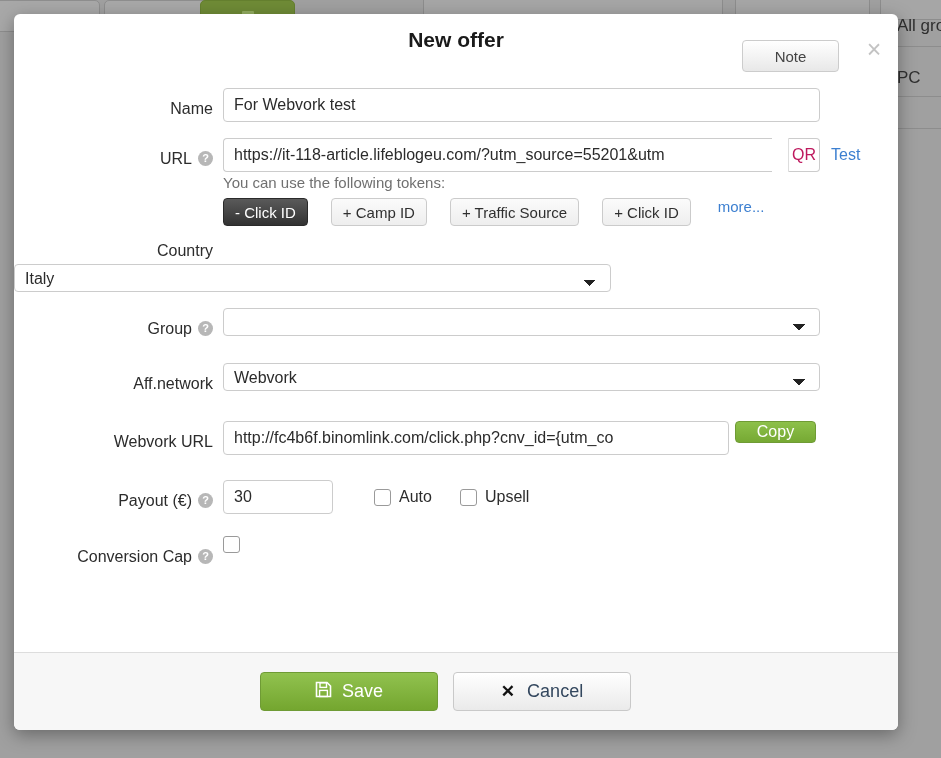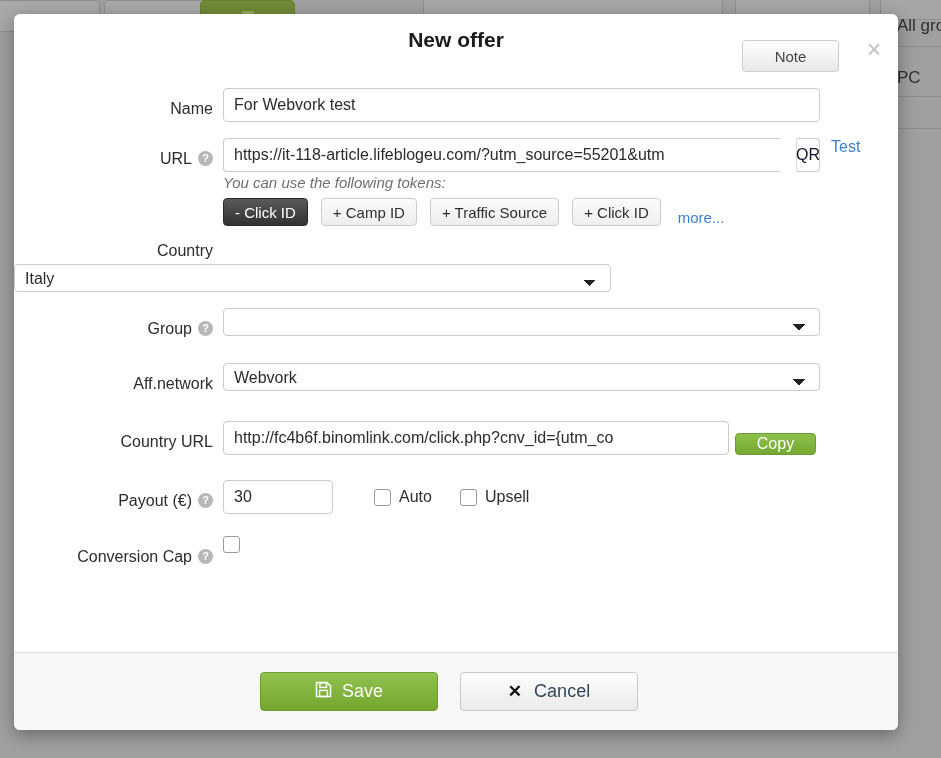--- a/index.html
+++ b/index.html
@@ -187,53 +187,52 @@
     width: 597px;
   }
   .input-group input.txt {
     flex: 1 1 auto;
     border-right: none;
     border-radius: 4px 0 0 4px;
     min-width: 0;
   }
   .qr-addon {
     flex: none;
-    width: 24px;
+    width: 32px;
     border: 1px solid #cccccc;
     border-left: 1px solid #dddddd;
     border-radius: 0 4px 4px 0;
     background: #ffffff;
-    color: #0f172a;
+    color: #be185d;
     font-size: 16px;
     display: flex;
     align-items: center;
     justify-content: center;
     cursor: pointer;
     margin-left: 16px;
   }
   .test-link {
     margin-left: 11px;
     color: #3c7fd0;
     font-size: 16px;
     text-decoration: none;
     cursor: pointer;
     white-space: nowrap;
   }
 
   
   .tokens-hint {
-    font-style: italic;
     font-size: 15px;
     color: #707070;
     margin: 2px 0 7px 0;
   }
   .token-row {
     display: flex;
-    align-items: flex-end;
-    gap: 13px;
+    align-items: flex-start;
+    gap: 23px;
   }
   .token-btn {
     height: 28px;
     padding: 0 11px;
     border-radius: 4px;
     font-family: "Liberation Sans", sans-serif;
     font-size: 15px;
     cursor: pointer;
     border: 1px solid #cbcbcb;
     background: linear-gradient(to bottom, #fbfbfb 0%, #eeeeee 100%);
@@ -273,21 +272,21 @@
     width: 117px;
     height: 34px;
     background-position:
       calc(100% - 17px) 14px,
       calc(100% - 11px) 14px;
     padding-right: 28px;
     text-align: left;
   }
 
   
-  .postback-group { display: flex; align-items: flex-end; }
+  .postback-group { display: flex; align-items: flex-start; }
   .postback-group input.txt {
     width: 506px;
     border-radius: 4px;
   }
   .copy-btn {
     margin-left: 6px;
     width: 81px;
     border: 1px solid #6f9b35;
     border-radius: 4px;
     background: linear-gradient(to bottom, #8dc04a 0%, #76a933 100%);
@@ -326,21 +325,21 @@
   
   .modal-footer {
     flex: none;
     height: 78px;
     border-top: 1px solid #dddddd;
     background: #f7f7f7;
     border-radius: 0 0 6px 6px;
     display: flex;
     align-items: center;
     padding-left: 246px;
-    gap: 22px;
+    gap: 15px;
   }
   .btn-save {
     width: 178px; height: 39px;
     border: 1px solid #6f9b35;
     border-radius: 4px;
     background: linear-gradient(to bottom, #91c24f 0%, #74a62f 100%);
     color: #ffffff;
     font-family: "Liberation Sans", sans-serif;
     font-size: 18px;
     cursor: pointer;
@@ -408,21 +407,21 @@
         <input class="txt name-input" type="text" value="For Webvork test" style="">
       </div>
     </div>
 
     <div class="form-row tight">
       <div class="label-col">
         <span>URL</span>
         <span class="help-icon">?</span>
       </div>
       <div class="field-col" style="flex-direction:column; align-items:flex-start;">
-        <div style="display:flex; align-items:flex-start;">
+        <div style="display:flex; align-items:center;">
           <div class="input-group">
             <input class="txt" type="text" value="https://it-118-article.lifeblogeu.com/?utm_source=55201&amp;utm" style="">
             <div class="qr-addon">QR</div>
           </div>
           <a class="test-link">Test</a>
         </div>
 
         <div class="tokens-hint">You can use the following tokens:</div>
 
         <div class="token-row">
@@ -459,21 +458,21 @@
     <div class="form-row" style="margin-bottom:24px;">
       <div class="label-col">Aff.network</div>
       <div class="field-col">
         <select class="sel">
           <option>Webvork</option>
         </select>
       </div>
     </div>
 
     <div class="form-row" style="margin-bottom:25px;">
-      <div class="label-col">Country URL</div>
+      <div class="label-col">Webvork URL</div>
       <div class="field-col">
         <div class="postback-group">
           <input class="txt" type="text" value="http://fc4b6f.binomlink.com/click.php?cnv_id={utm_co" style="">
           <button class="copy-btn">Copy</button>
         </div>
       </div>
     </div>
 
     <div class="form-row">
       <div class="label-col">

